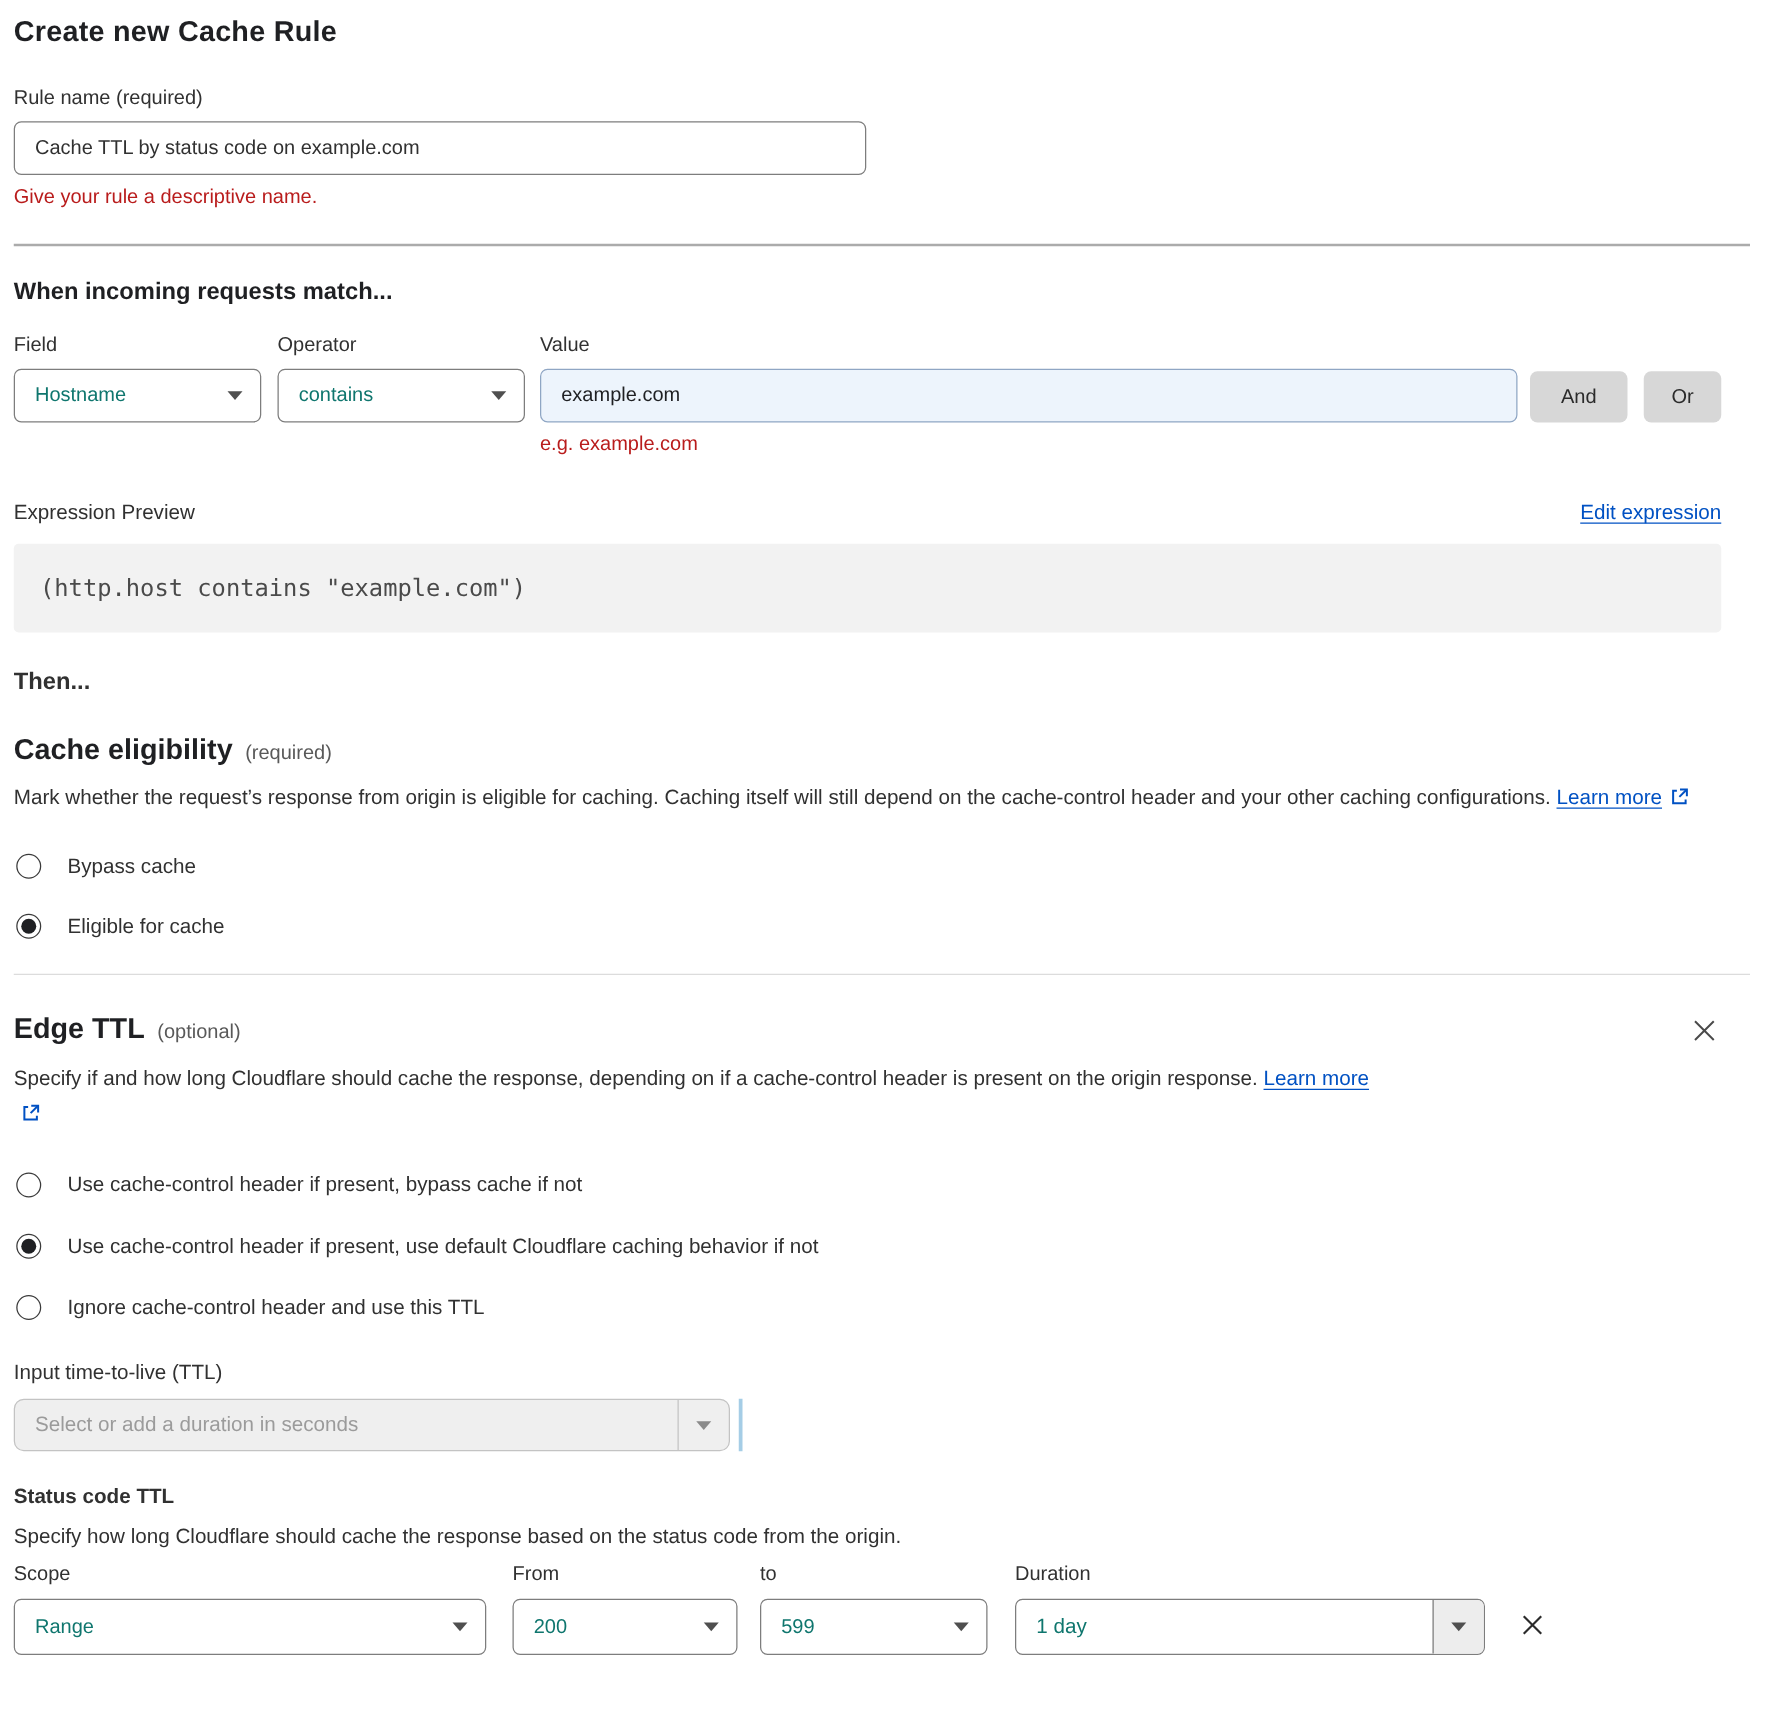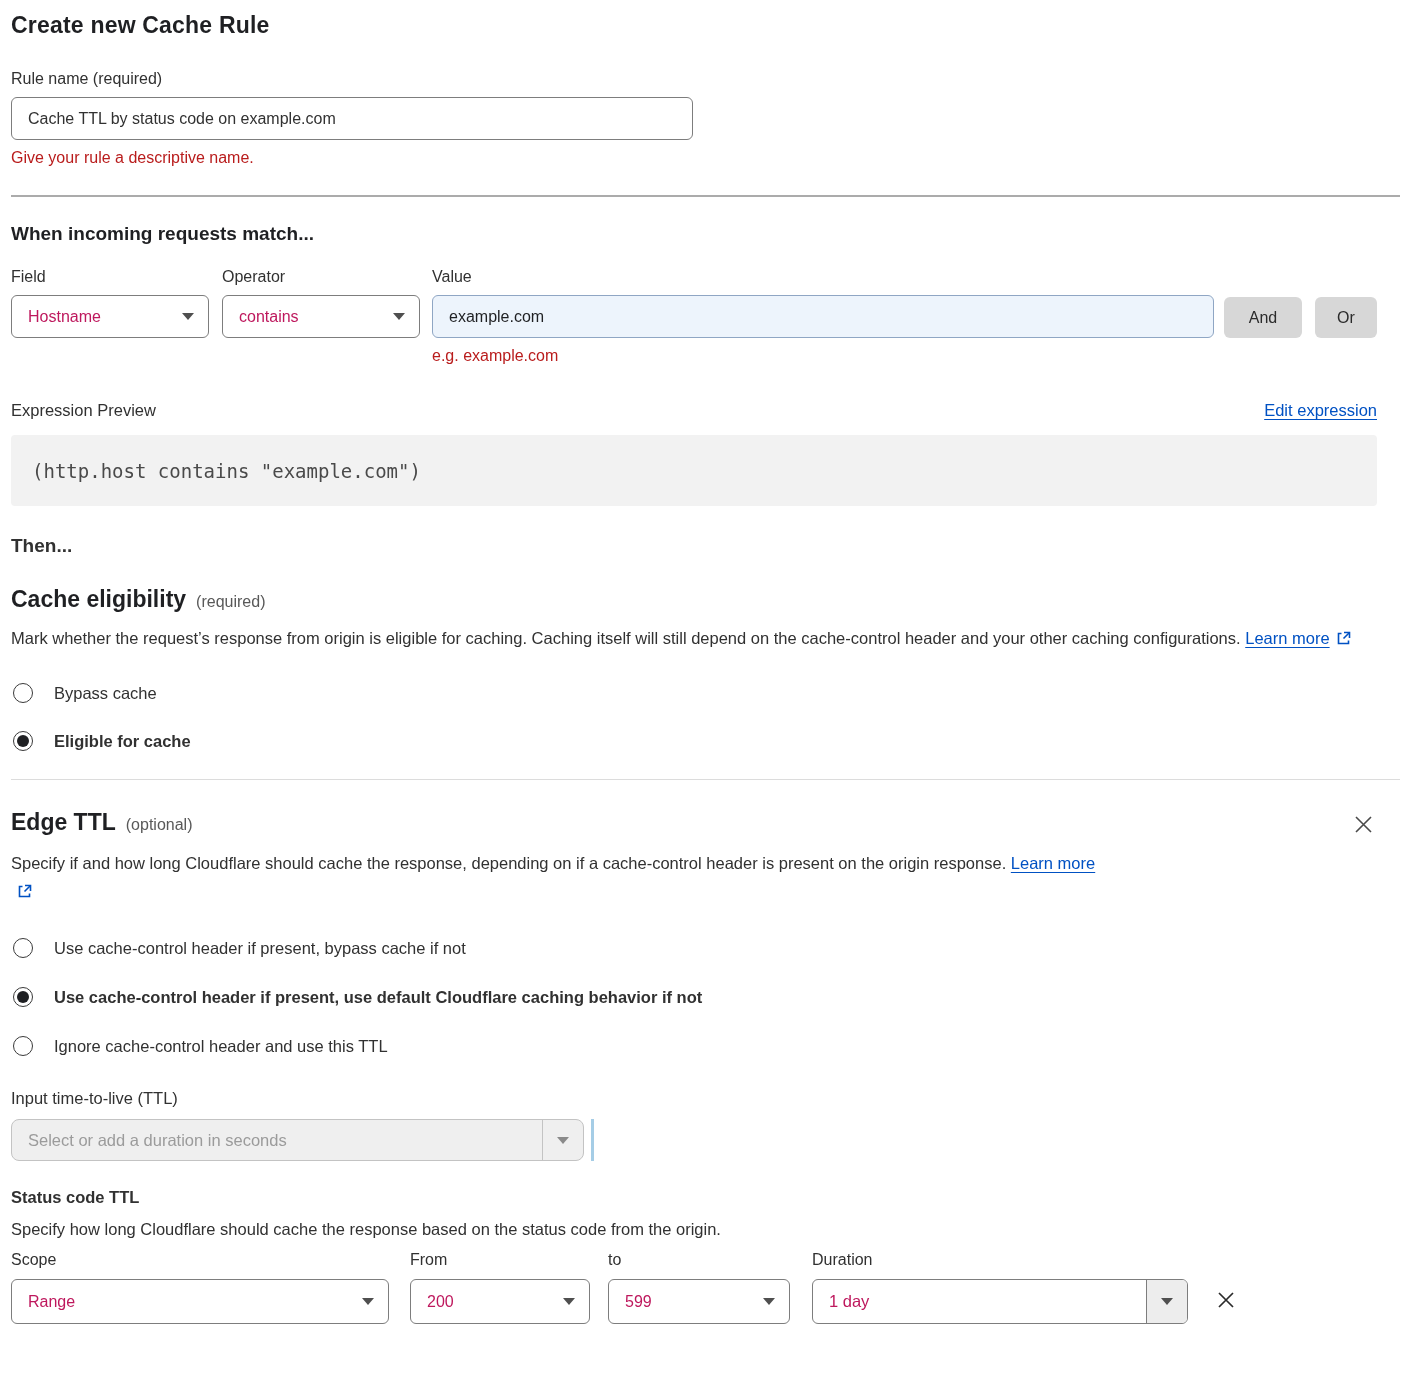--- a/index.html
+++ b/index.html
@@ -26,21 +26,21 @@
 
   h2.section-heading { font-size:19px; font-weight:700; color:#1f2023; margin:26px 0 23px 0; }
 
   .match-row { display:flex; align-items:flex-start; }
   .col { display:flex; flex-direction:column; }
   .label-spacer { height:28px; }
 
   .select {
     height:43px; border:1px solid #7d7d7d; border-radius:6px; background:#fff;
     display:flex; align-items:center; justify-content:space-between;
-    padding:0 14px 0 16px; font-size:16px; color:#be185d; cursor:pointer;
+    padding:0 14px 0 16px; font-size:16px; color:#0f766e; cursor:pointer;
   }
   .caret { width:0; height:0; border-left:6px solid transparent; border-right:6px solid transparent; border-top:7px solid #4f4f4f; }
 
   .value-input {
     width:782px; height:43px; border:1px solid #8fa6c4; border-radius:6px;
     background:#edf4fc; font-size:16px; color:#1f2023; padding:0 16px;
     display:flex; align-items:center;
   }
   .gray-btn {
     height:41px; margin-top:1px; border:none; border-radius:6px; background:#d7d7d7;
@@ -71,21 +71,21 @@
   p.desc { font-size:16.5px; line-height:28px; color:#313131; margin:11px 0 0 0; max-width:1345px; }
   p.desc.narrow { max-width:1100px; }
   .ext-icon { display:inline-block; vertical-align:-2px; margin-left:6px; }
 
   .radio-row { display:flex; align-items:center; margin-top:29px; font-size:16.5px; cursor:pointer; }
   .radio {
     width:20px; height:20px; border:1.5px solid #3a3a3a; border-radius:50%;
     margin-left:2px; margin-right:21px; flex-shrink:0; position:relative; background:#fff;
   }
   .radio.checked::after { content:""; position:absolute; inset:3px; background:#1f2023; border-radius:50%; }
-  .radio-row.bold { font-weight:700; }
+  .radio-row.bold { font-weight:400; }
 
   .close-btn { cursor:pointer; padding:4px; margin-top:2px; line-height:0; background:none; border:none; }
 
   .ttl-label { display:block; font-size:16.5px; margin:33px 0 0 0; }
   .ttl-select-wrap { display:flex; align-items:center; margin-top:11px; }
   .ttl-select {
     width:573px; height:42px; background:#efefef; border:1px solid #c3c3c3; border-radius:8px;
     display:flex; align-items:center; justify-content:space-between; overflow:hidden; cursor:default;
   }
   .ttl-placeholder { font-size:16.5px; color:#9b9b9b; padding-left:16px; }

